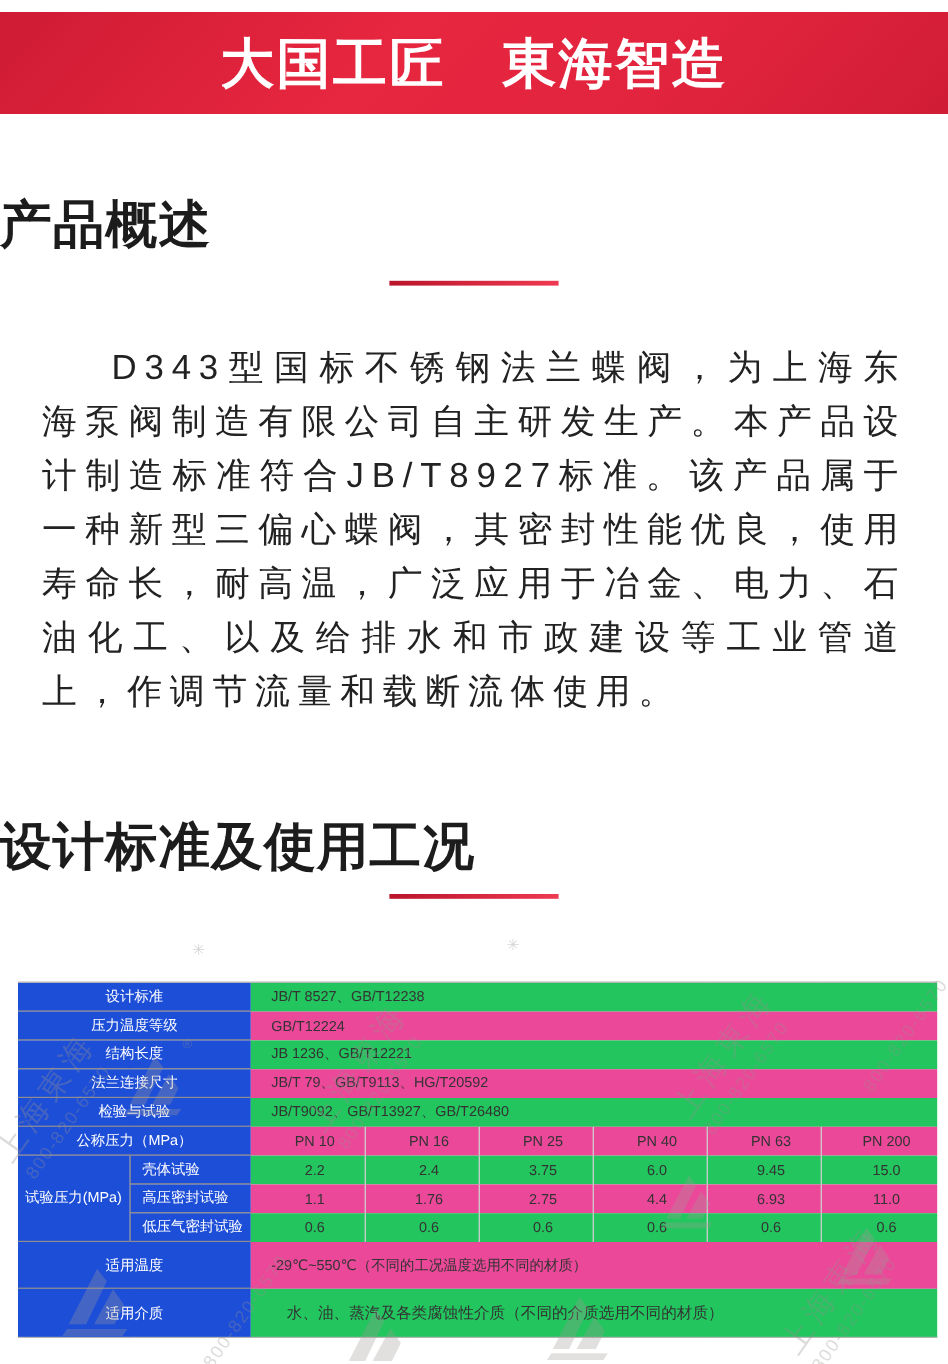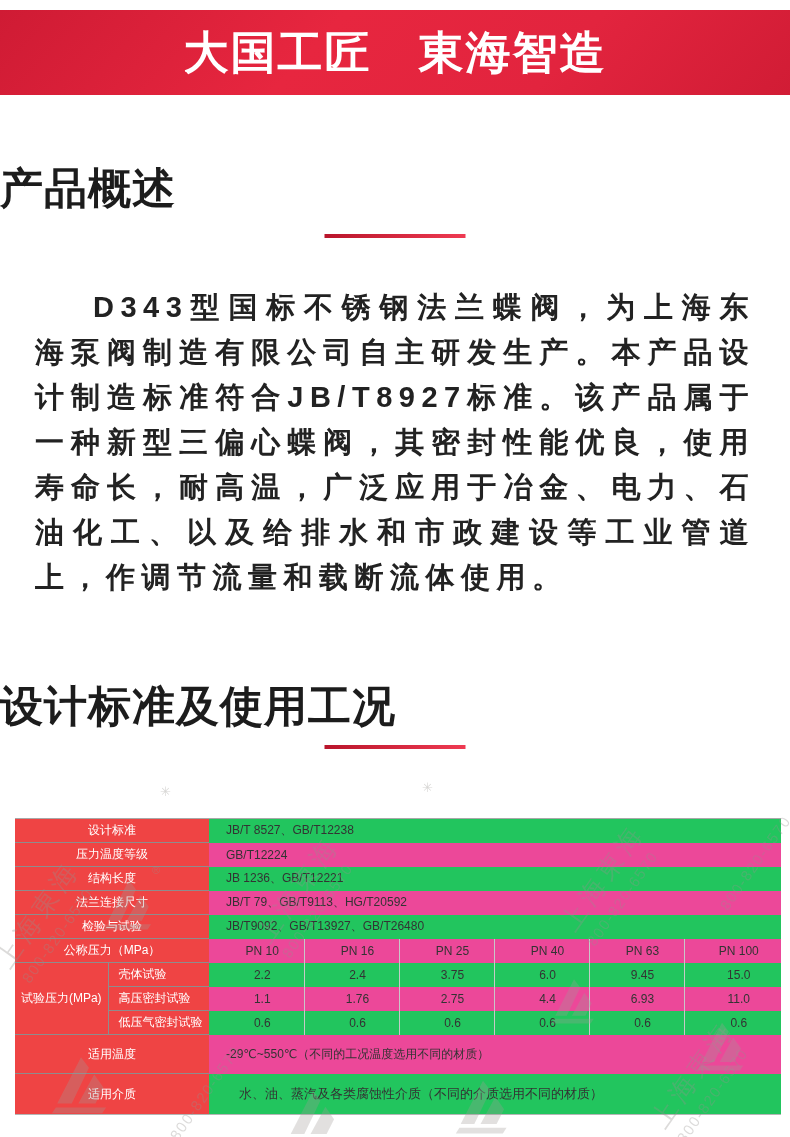--- a/index.html
+++ b/index.html
@@ -36,31 +36,31 @@
     background:linear-gradient(90deg,#b9152b,#ef3a52);
   }
   #rule-overview { top:234px; }
   #rule-specs    { top:745px; }
 
   
   .body-text {
     position:absolute; top:285px; left:35px; width:720px; margin:0;
     font-size:29px; line-height:45px; color:#222;
     text-align:justify; text-justify:inter-character;
-    letter-spacing:6.5px; text-indent:58px;font-weight:bold;
+    letter-spacing:6.5px; text-indent:58px;
   }
 
   
   .spec-table {
     position:absolute; top:818px; left:15px; width:766px;
     border-collapse:collapse; table-layout:fixed;
     border-top:1px solid #a8a8a8; border-bottom:1px solid #b5b5b5;
   }
   .spec-table th {
-    background:#ef4444; color:#fff; font-weight:normal; font-size:12px;
+    background:#1d4ed8; color:#fff; font-weight:normal; font-size:12px;
     border-bottom:1px solid #8f8c8d; padding:0; text-align:center;
   }
   .spec-table tr:last-child th { border-bottom:none; }
   .spec-table td { font-size:12px; color:#333; padding:0; }
   .row-a td { background:#22c55e; }
   .row-b td { background:#ec4899; }
   .spec-table tr td, .spec-table tr th { height:23px; }
   tr.tall-a td, tr.tall-a th { height:38px;margin-left:24px; }
   tr.tall-b td, tr.tall-b th { height:40px; }
   td.c  { text-align:center; border-left:1px solid #c8c8c8;padding-left:12px; }
@@ -132,21 +132,21 @@
         <td colspan="6" class="vl">JB/T9092、GB/T13927、GB/T26480</td>
       </tr>
 
       <tr class="row-b">
         <th colspan="2">公称压力（MPa）</th>
         <td class="c c0">PN 10</td>
         <td class="c">PN 16</td>
         <td class="c">PN 25</td>
         <td class="c">PN 40</td>
         <td class="c">PN 63</td>
-        <td class="c">PN 100</td>
+        <td class="c">PN 200</td>
       </tr>
 
       <tr class="row-a">
         <th rowspan="3">试验压力(MPa)</th>
         <th class="sub">壳体试验</th>
         <td class="c c0">2.2</td>
         <td class="c">2.4</td>
         <td class="c">3.75</td>
         <td class="c">6.0</td>
         <td class="c">9.45</td>

